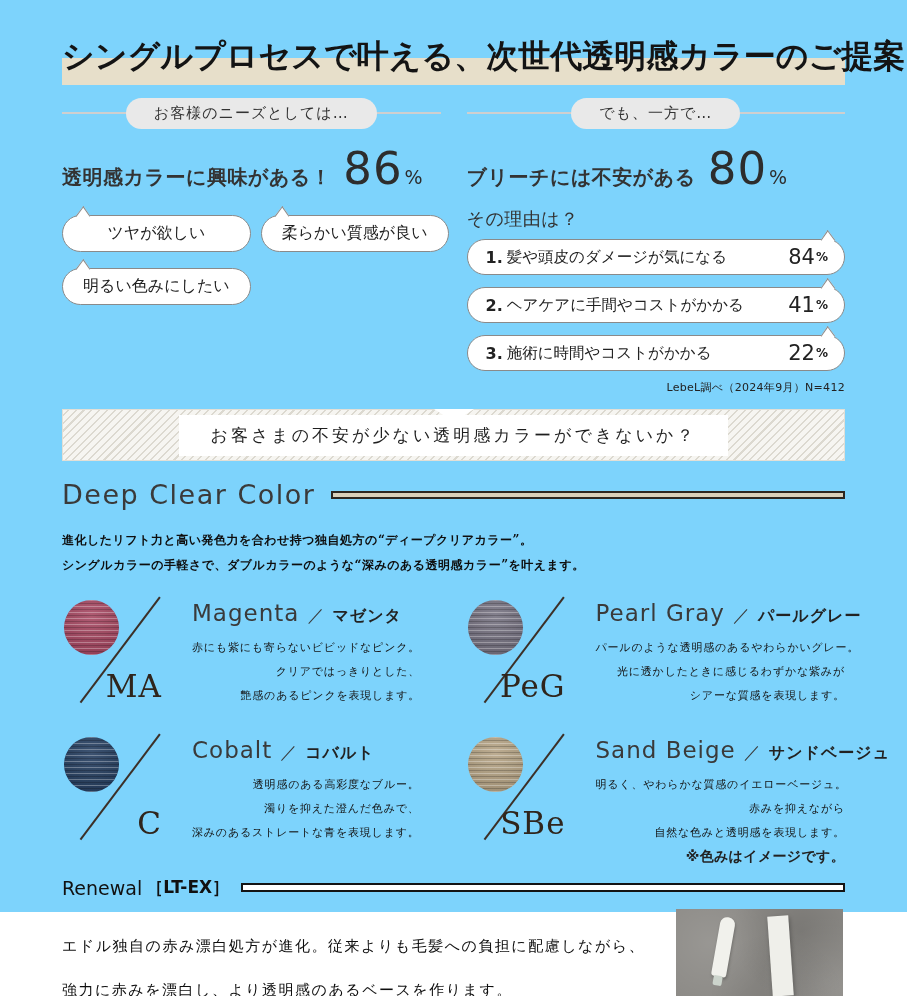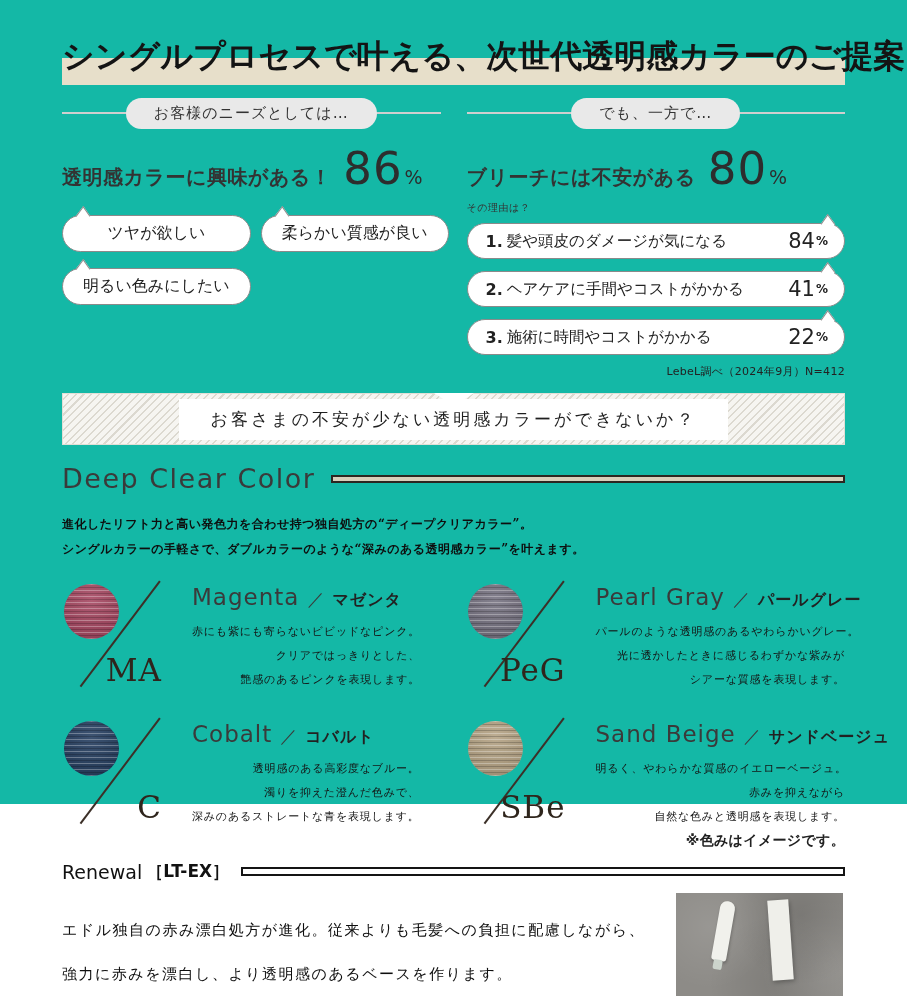--- a/index.html
+++ b/index.html
@@ -1,18 +1,18 @@
 <!DOCTYPE html>
 <html><head>
 <meta charset="utf-8">
 <style>
   * { margin:0; padding:0; box-sizing:border-box; }
   html,body { background:#ffffff; }
   body { width:907px; height:996px; overflow:hidden; font-family:"DejaVu Sans","Liberation Sans",sans-serif; color:#222; }
-  .page { width:907px; height:804px; padding:24px 62px 0 62px; background:#14b8a6; position:relative; }
+  .page { width:907px; height:912px; padding:24px 62px 0 62px; background:#7dd3fc; position:relative; }
 
   
   .hero { position:relative; height:64px; }
   .hero-band { position:absolute; left:0; right:0; bottom:3px; height:27px; background:#e7dfca; }
   .hero h1 { position:relative; z-index:1; font-family:"DejaVu Serif","Liberation Serif",serif; font-weight:700; font-size:32px; line-height:64px; color:#141414; white-space:nowrap; letter-spacing:0px; }
 
   
   .survey { display:flex; gap:26px; margin-top:10px; }
   .col { flex:1; min-width:0; }
   .badge-row { position:relative; height:30px; display:flex; justify-content:center; align-items:center; }
@@ -20,21 +20,21 @@
   .badge { position:relative; z-index:1; background:#e9e9e9; border-radius:18px; padding:6px 28px; font-size:15px; color:#333; letter-spacing:1px; white-space:nowrap; }
   .stat { margin-top:14px; display:flex; align-items:baseline; white-space:nowrap; }
   .stat-label { font-size:20px; font-weight:700; color:#333; letter-spacing:0.5px; }
   .stat-value { font-size:45px; font-weight:400; color:#2d2d2d; margin-left:12px; letter-spacing:1px; }
   .stat-unit { font-size:19px; font-weight:500; color:#2d2d2d; margin-left:2px; }
 
   .bubbles { margin-top:20px; display:grid; grid-template-columns:auto auto; gap:16px 10px; justify-content:start;text-align:center; }
   .bubble { position:relative; background:#fff; border:1.5px solid #8a8a8a; border-radius:30px; padding:7px 20px; font-size:16px; color:#222; white-space:nowrap; }
   .bubble::before { content:''; position:absolute; top:-6px; left:14px; width:11px; height:11px; background:#fff; border-top:1.5px solid #8a8a8a; border-left:1.5px solid #8a8a8a; transform:rotate(55deg) skewX(18deg); }
 
-  .reason-label { margin-top:6px; font-size:10px; color:#333; letter-spacing:0.5px; }
+  .reason-label { margin-top:12px; font-size:18px; color:#333; letter-spacing:0.5px; }
   .reasons { margin-top:8px; display:flex; flex-direction:column; gap:12px; }
   .reason { position:relative; display:flex; align-items:center; background:#fff; border:1.5px solid #8a8a8a; border-radius:30px; padding:5px 16px 5px 18px; height:36px; }
   .reason::before { content:''; position:absolute; top:-6px; right:10px; width:11px; height:11px; background:#fff; border-top:1.5px solid #8a8a8a; border-right:1.5px solid #8a8a8a; transform:rotate(-55deg) skewX(-18deg); }
   .r-rank { font-size:16px; font-weight:700; color:#222; margin-right:4px; }
   .r-text { font-size:15.5px; color:#222; letter-spacing:0px; white-space:nowrap; }
   .r-val { margin-left:auto; font-size:21px; font-weight:500; color:#222; }
   .r-unit { font-size:12px; font-weight:700; color:#222; margin-left:1px; }
   .source { margin-top:9px; font-size:11px; color:#222; text-align:right; letter-spacing:0.3px; }
 
   

